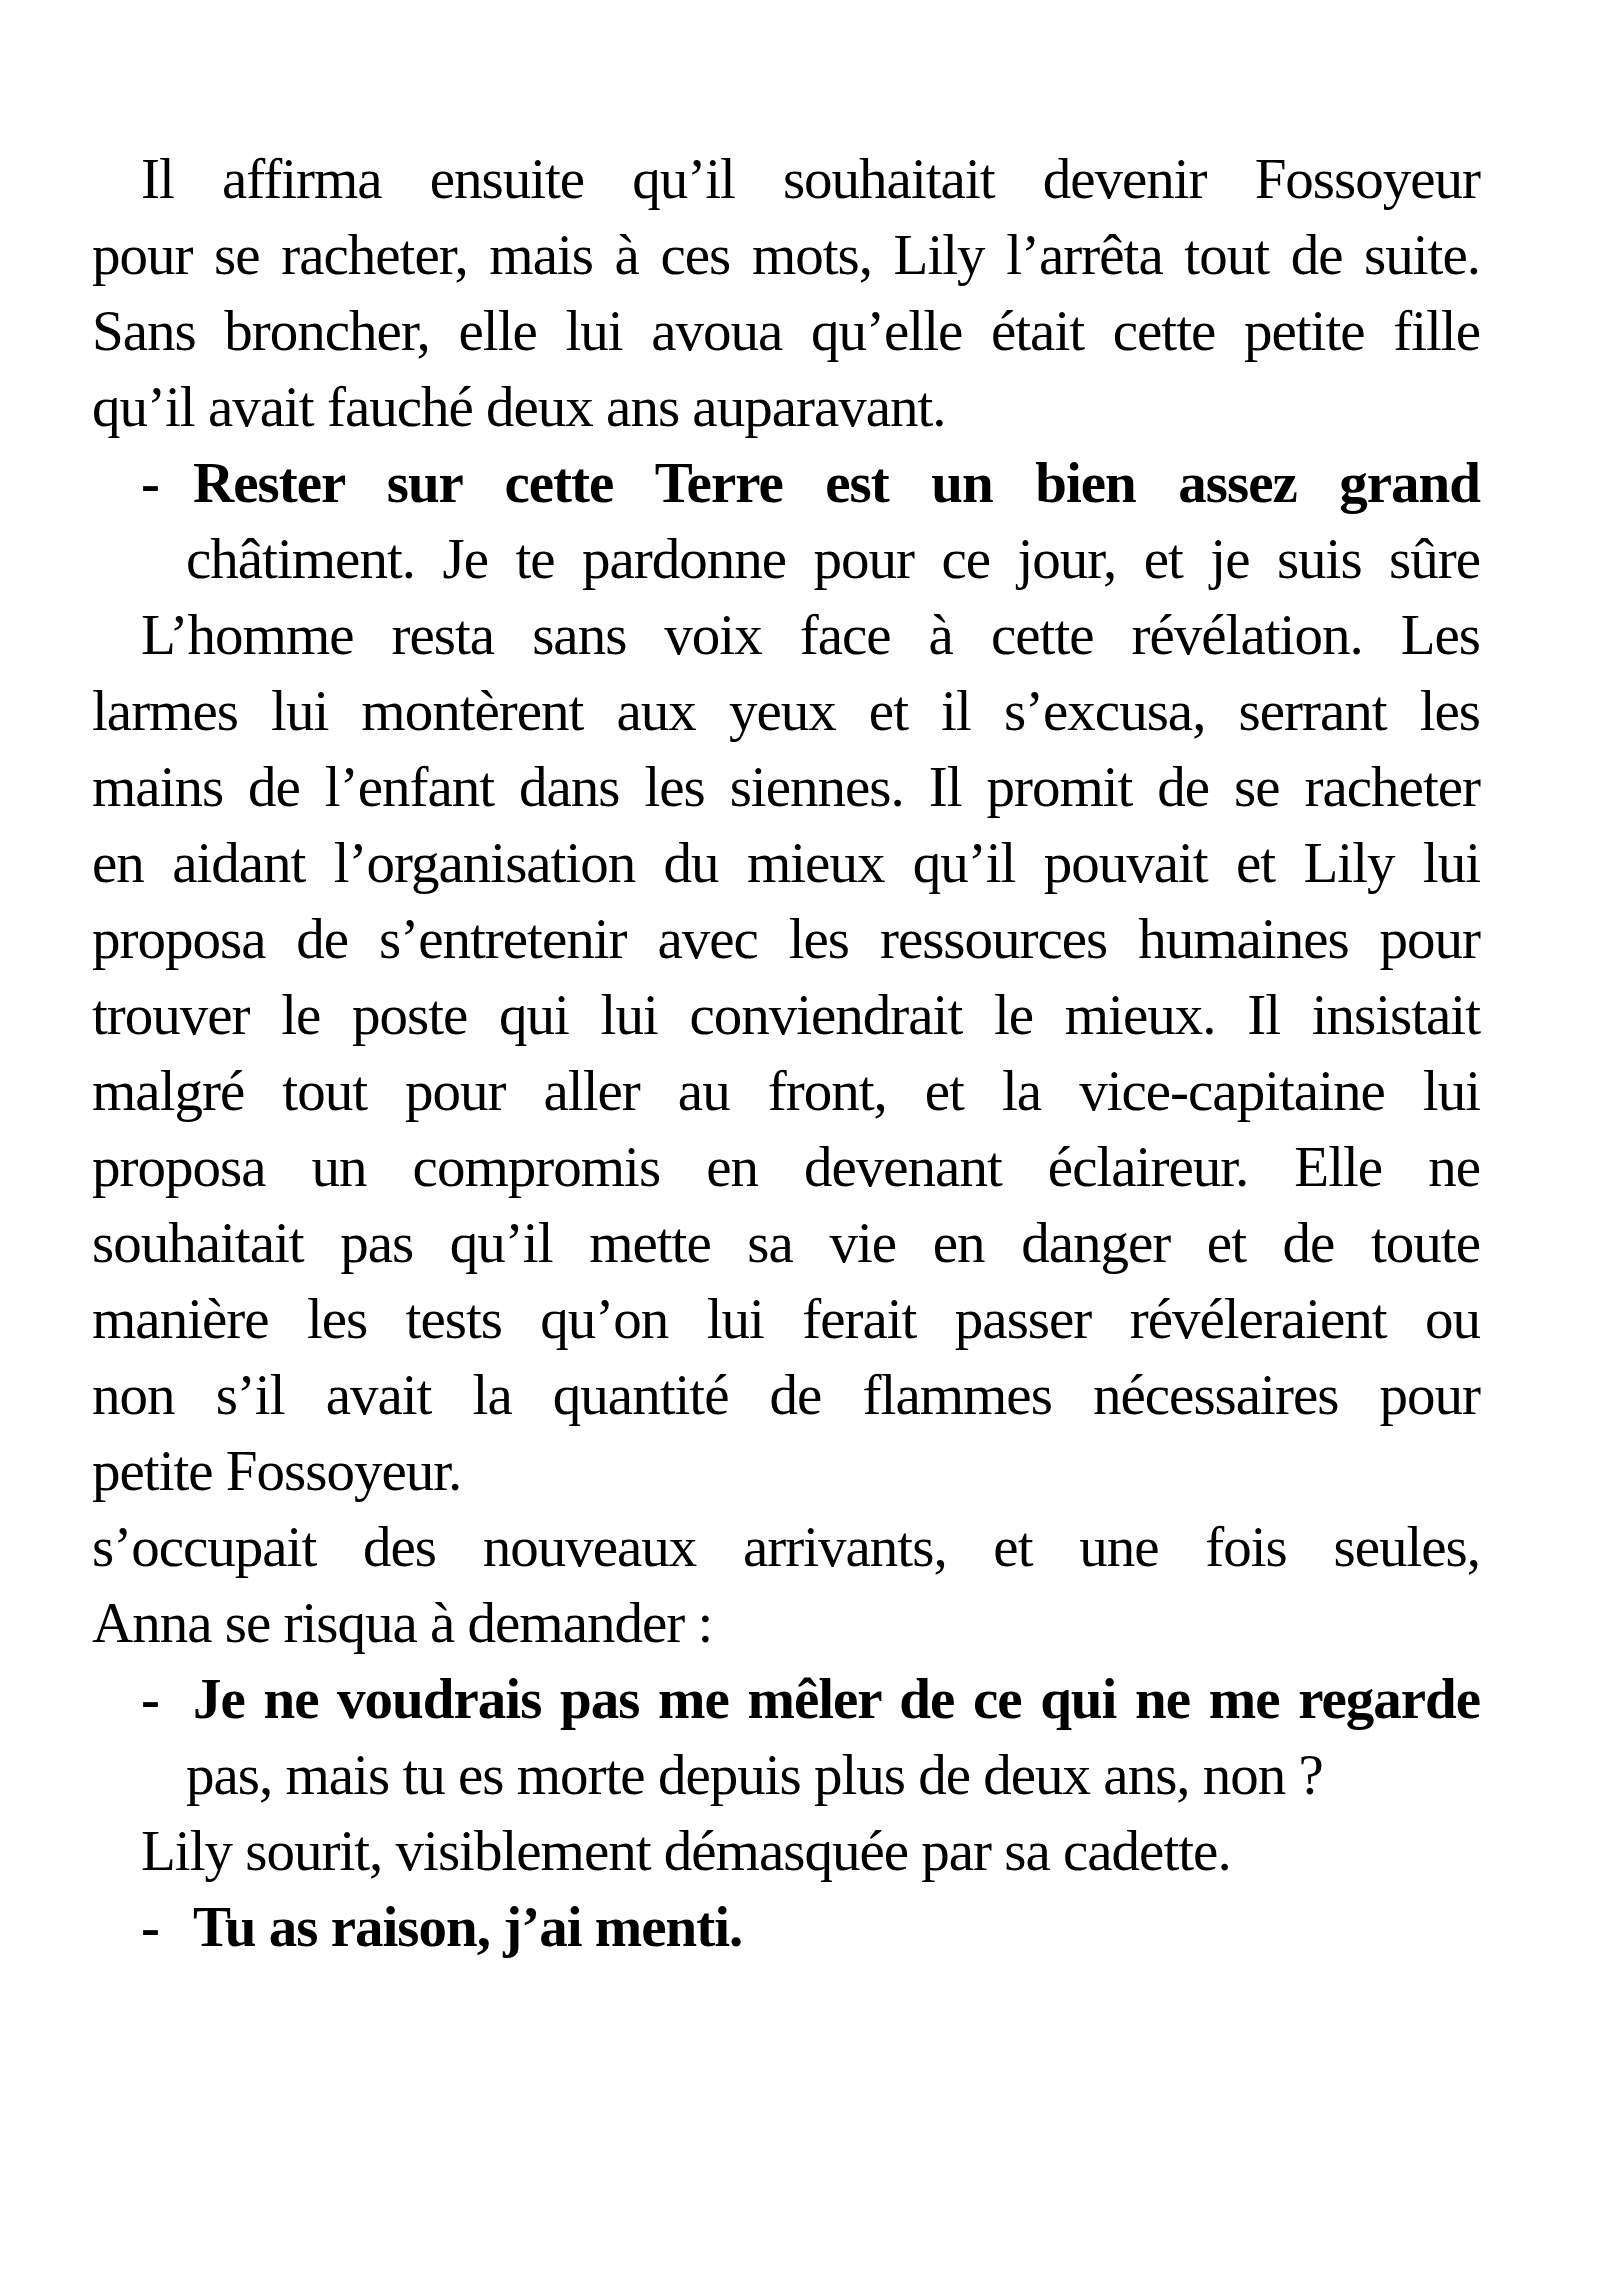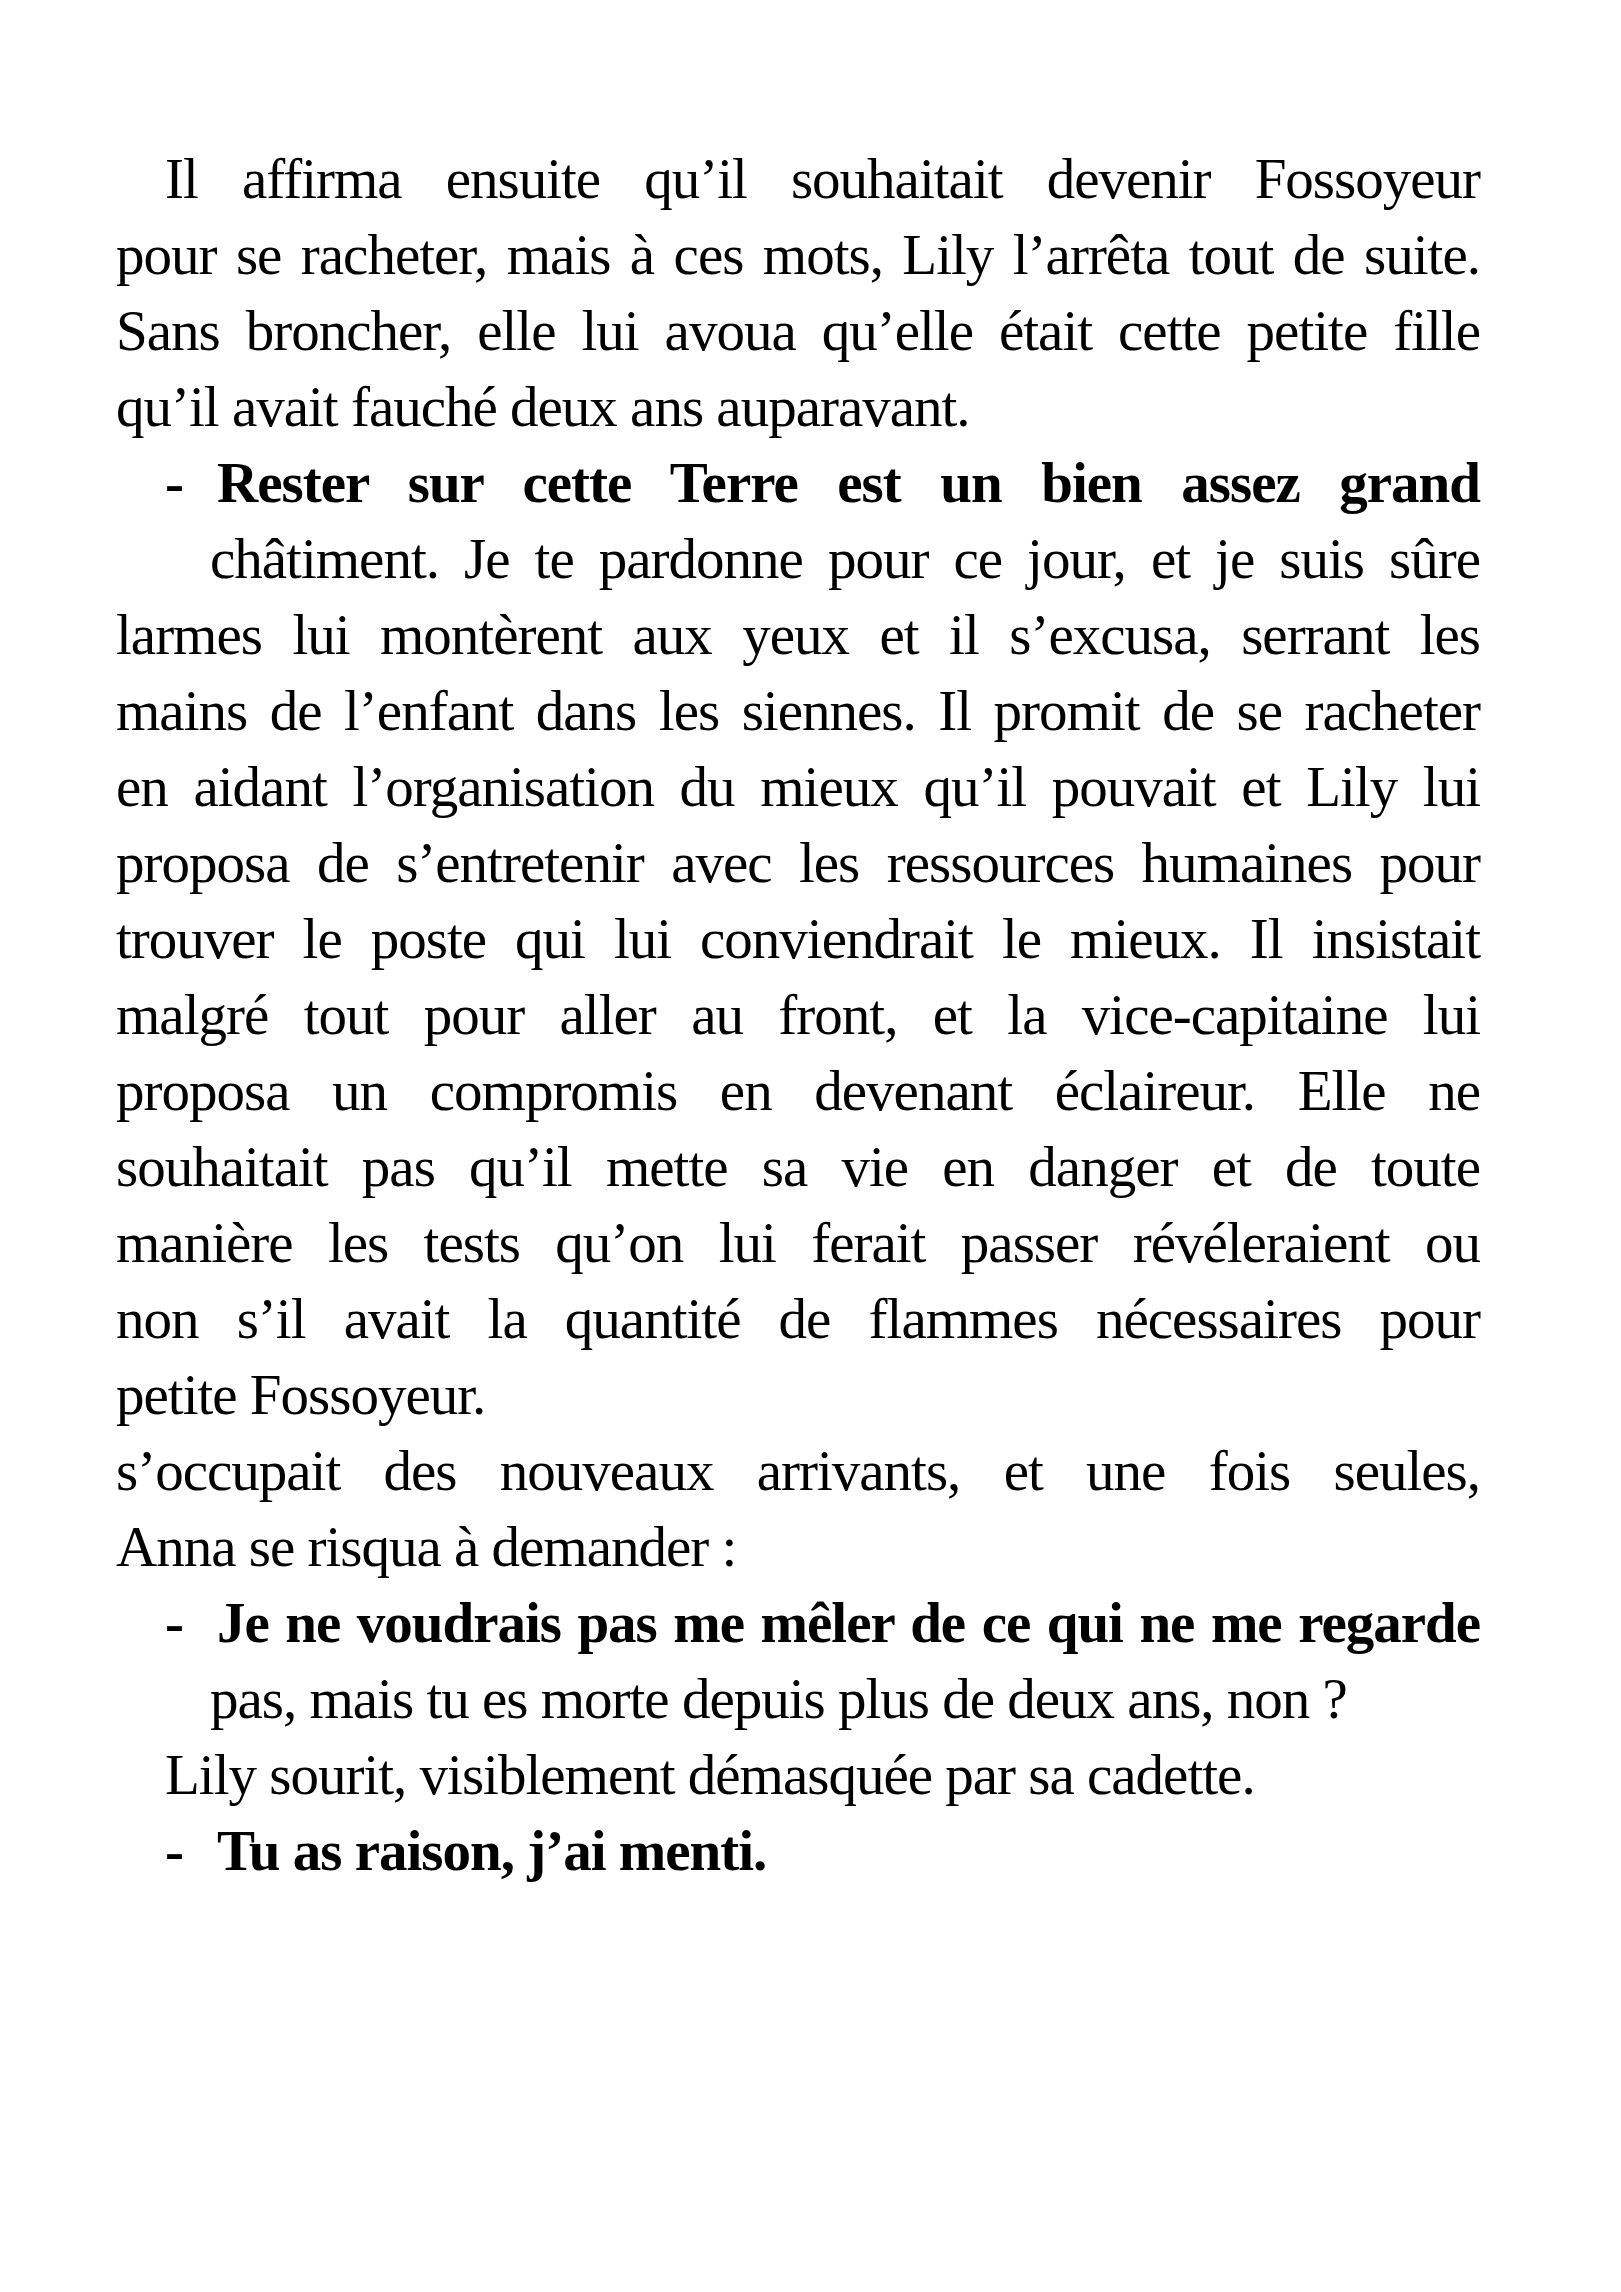--- a/index.html
+++ b/index.html
@@ -5,21 +5,21 @@
   html, body {
     margin: 0;
     padding: 0;
   }
   .page {
     position: relative;
     width: 1621px;
     height: 2054px;
     background: #ffffff;
     box-sizing: border-box;
-    padding: 141px 141px 0 116px;
+    padding: 141px 141px 0 92px;
     overflow: hidden;
     font-family: "Liberation Serif", "DejaVu Serif", serif;
     font-size: 57px;
     letter-spacing: -1px;
     color: #000000;
   }
   .text-block {
     width: 100%;
   }
   .line {
@@ -45,20 +45,21 @@
 <body>
 
 <div class="page" style="background: rgb(255, 255, 255);">
   <div class="text-block" style="color: rgb(0, 0, 0);">
       <div class="line justify indent-para">Il affirma ensuite qu’il souhaitait devenir Fossoyeur</div>
       <div class="line justify">pour se racheter, mais à ces mots, Lily l’arrêta tout de suite.</div>
       <div class="line justify">Sans broncher, elle lui avoua qu’elle était cette petite fille</div>
       <div class="line natural">qu’il avait fauché deux ans auparavant.</div>
       <div class="line justify dialogue-first"><span class="dash">-</span>Rester sur cette Terre est un bien assez grand</div>
       <div class="line justify dialogue-cont">châtiment. Je te pardonne pour ce jour, et je suis sûre</div>
+      <div class="line justify indent-para">L’homme resta sans voix face à cette révélation. Les</div>
       <div class="line justify">larmes lui montèrent aux yeux et il s’excusa, serrant les</div>
       <div class="line justify">mains de l’enfant dans les siennes. Il promit de se racheter</div>
       <div class="line justify">en aidant l’organisation du mieux qu’il pouvait et Lily lui</div>
       <div class="line justify">proposa de s’entretenir avec les ressources humaines pour</div>
       <div class="line justify">trouver le poste qui lui conviendrait le mieux. Il insistait</div>
       <div class="line justify">malgré tout pour aller au front, et la vice-capitaine lui</div>
       <div class="line justify">proposa un compromis en devenant éclaireur. Elle ne</div>
       <div class="line justify">souhaitait pas qu’il mette sa vie en danger et de toute</div>
       <div class="line justify">manière les tests qu’on lui ferait passer révéleraient ou</div>
       <div class="line justify">non s’il avait la quantité de flammes nécessaires pour</div>

